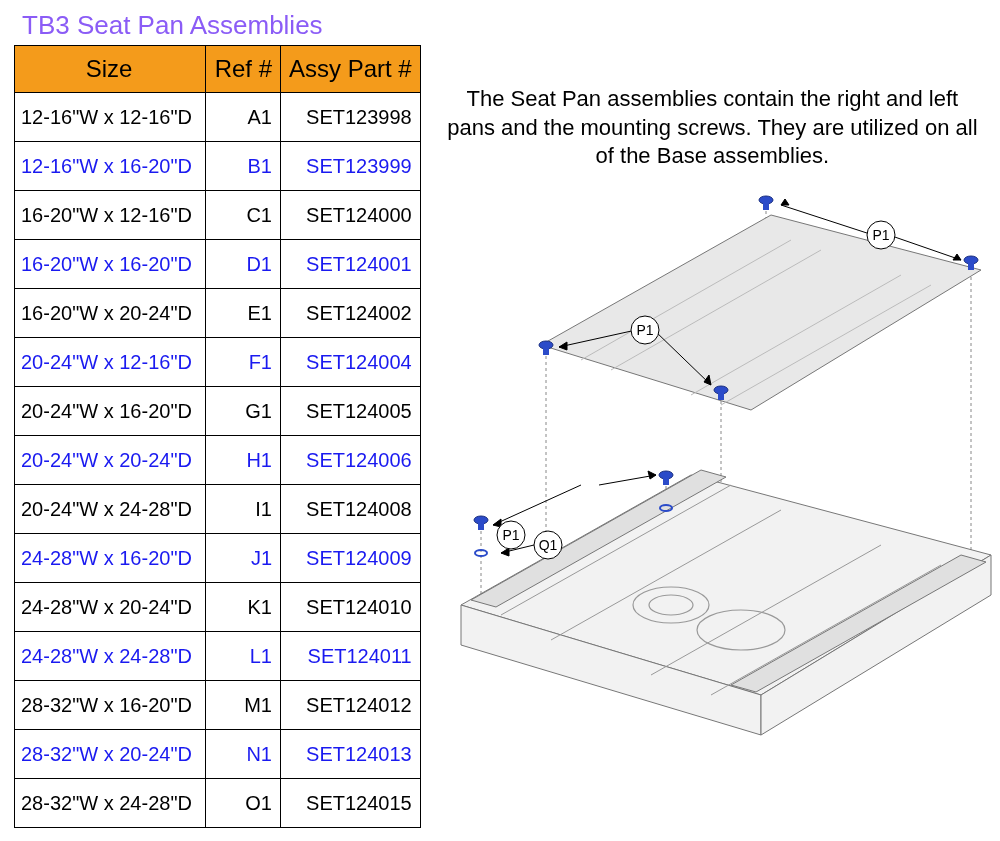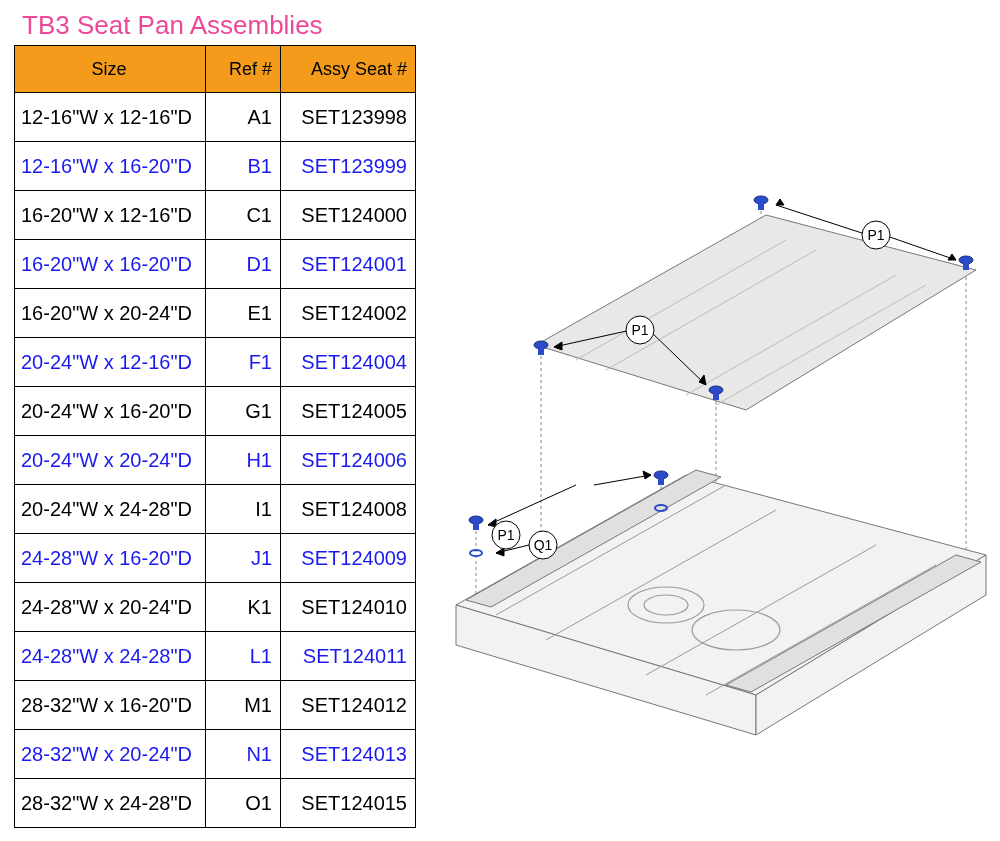--- a/index.html
+++ b/index.html
@@ -8,21 +8,21 @@
     font-family: Arial, Helvetica, sans-serif;
     width: 1000px;
     height: 841px;
     box-sizing: border-box;
     background: #fff;
     position: relative;
   }
   .title {
     font-size: 26px;
     margin: 0 0 4px 12px;
-    color: #ec4899;
+    color: #8b5cf6;
   }
   .container {
     display: flex;
     align-items: flex-start;
   }
   table {
     border-collapse: collapse;
     margin-left: 4px;
   }
   th, td {
@@ -30,21 +30,21 @@
     padding: 0 8px;
     height: 48px;
     font-size: 20px;
     text-align: right;
     vertical-align: middle;
     white-space: nowrap;
   }
   th {
     background: #f49b1b;
     font-weight: normal;
-    font-size: 18px;
+    font-size: 24px;
     height: 46px;
   }
   .col-size { width: 176px; text-align: left; padding-left: 6px; }
   th.col-size { text-align: center; }
   .col-ref { width: 58px; }
   .col-part { width: 118px; }
   .blueRow td { color: #1a1af0; }
   .right {
     flex: 1;
     padding-left: 24px;
@@ -68,21 +68,21 @@
 <body>
 
 <div class="title">TB3 Seat Pan Assemblies</div>
 
 <div class="container">
   <table>
     <thead>
       <tr>
         <th class="col-size">Size</th>
         <th class="col-ref">Ref #</th>
-        <th class="col-part">Assy Seat #</th>
+        <th class="col-part">Assy Part #</th>
       </tr>
     </thead>
     <tbody id="tbody">
         <tr>
           <td class="col-size">12-16"W x 12-16"D</td>
           <td class="col-ref">A1</td>
           <td class="col-part">SET123998</td>
         </tr>
         <tr class="blueRow">
           <td class="col-size">12-16"W x 16-20"D</td>
@@ -151,20 +151,21 @@
         </tr>
         <tr>
           <td class="col-size">28-32"W x 24-28"D</td>
           <td class="col-ref">O1</td>
           <td class="col-part">SET124015</td>
         </tr>
       </tbody>
   </table>
 
   <div class="right">
+    <div class="desc">The Seat Pan assemblies contain the right and left pans and the mounting screws. They are utilized on all of the Base assemblies.</div>
 
     <svg class="diagram" viewBox="0 0 560 580">
 
       <g stroke="#888" stroke-width="1" stroke-dasharray="3,3" fill="none">
         <line x1="105" y1="175" x2="105" y2="410"></line>
         <line x1="280" y1="220" x2="280" y2="460"></line>
         <line x1="325" y1="30" x2="325" y2="190"></line>
         <line x1="530" y1="90" x2="530" y2="390"></line>
         <line x1="40" y1="350" x2="40" y2="430"></line>
         <line x1="225" y1="305" x2="225" y2="485"></line>

